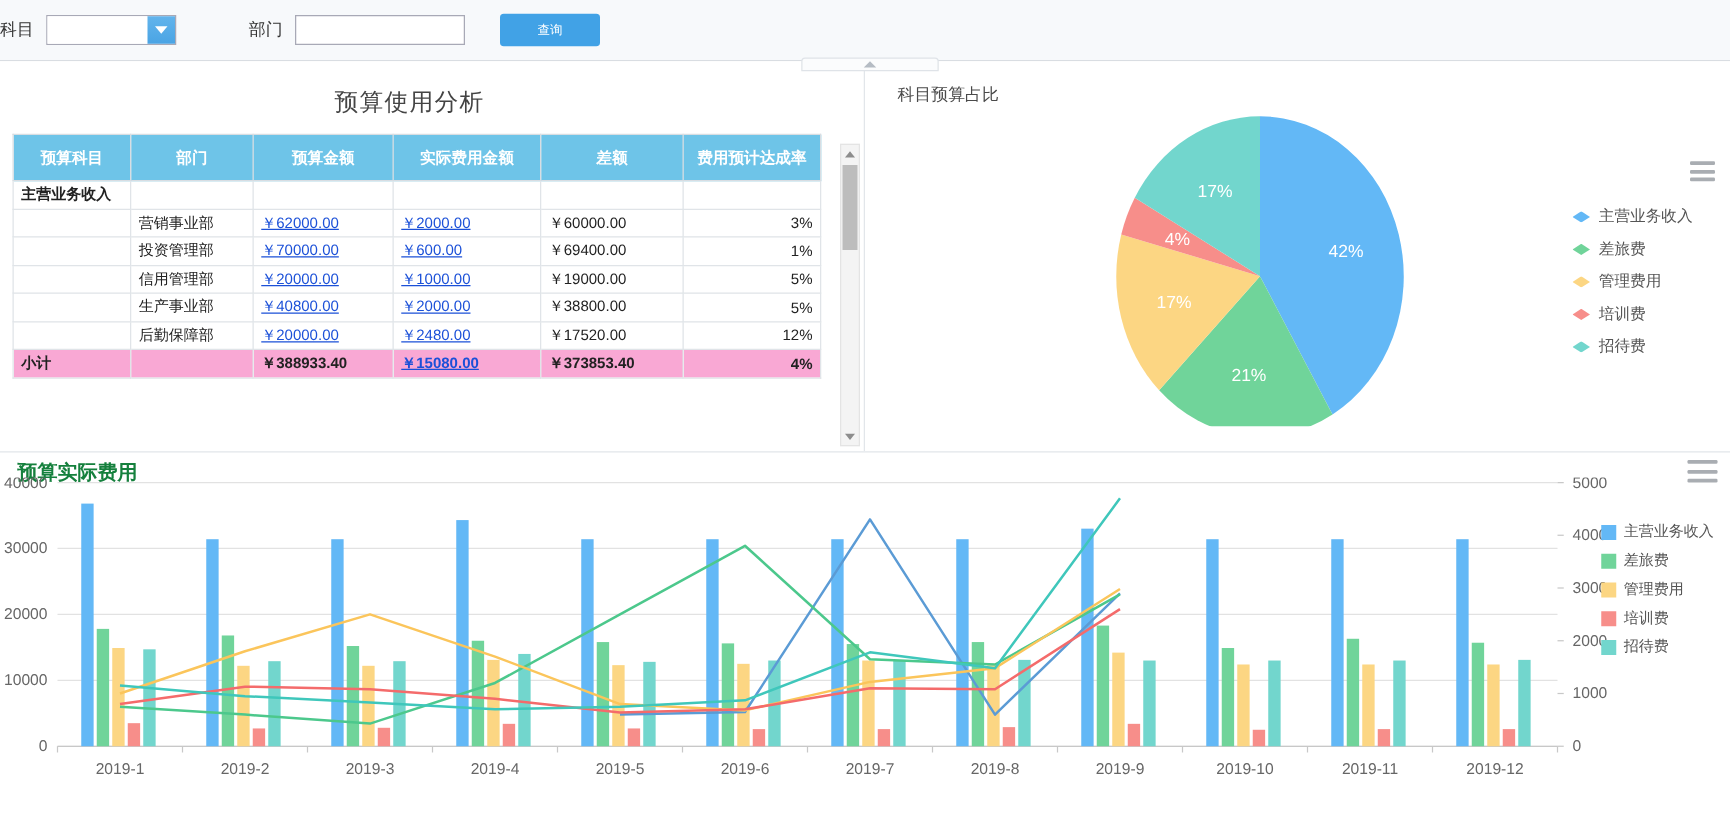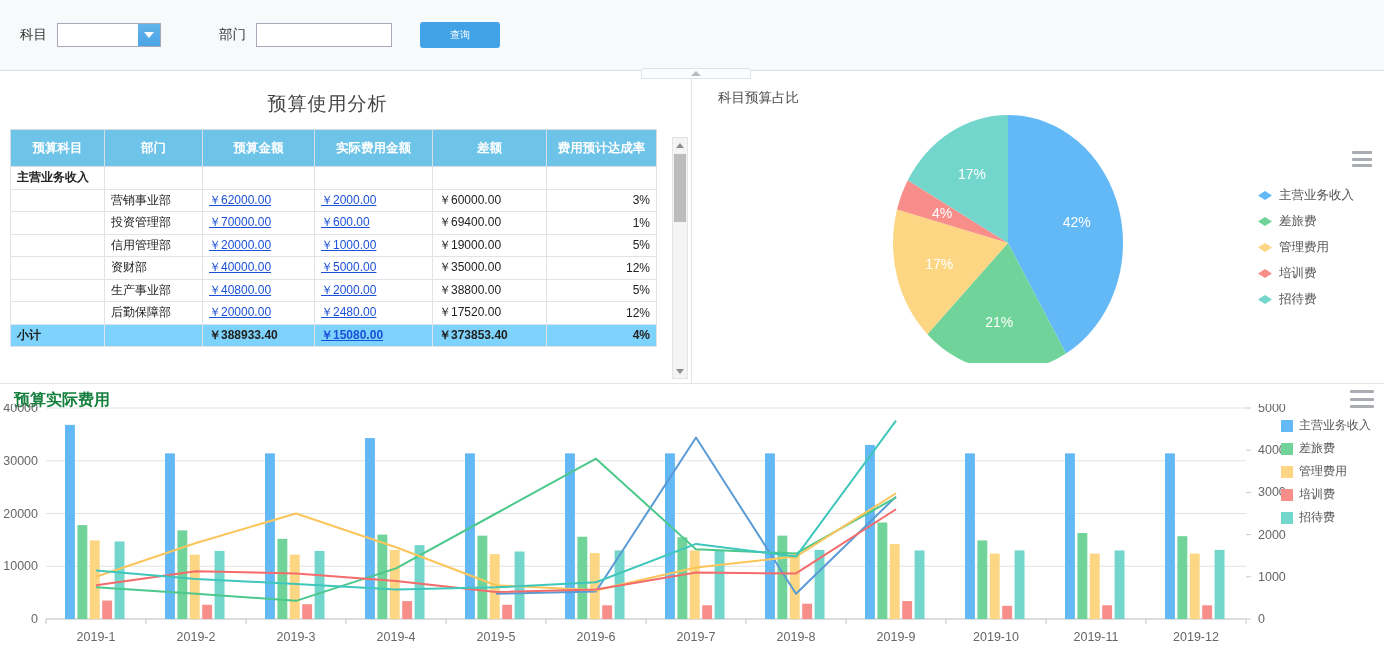--- a/index.html
+++ b/index.html
@@ -8,26 +8,26 @@
     width: 1384px; height: 672px;
     overflow: hidden;
     background: #ffffff;
     font-family: "Liberation Sans", "DejaVu Sans", sans-serif;
     font-size: 12px;
     color: #333;
   }
 
   
   #filter-bar {
-    height: 71px;
+    height: 49px;
     background: #f7f9fb;
     border-bottom: 1px solid #d9dde2;
     display: flex;
     align-items: center;
-    padding-left: 20px;
+    padding-left: 0;
     position: relative;
   }
   .field-label {
     font-size: 13.5px;
     color: #333;
     margin-right: 10px;
     white-space: nowrap;
   }
   .combo {
     width: 104px; height: 24px;
@@ -137,21 +137,21 @@
   .c-dif  { width: 114px; }
   .c-rate { width: 110px; }
   td.num   { text-align: right; }
   td.money { text-align: left; }
   td.link a {
     color: #1b50d8;
     text-decoration: underline;
     cursor: pointer;
   }
   tr.group-row td { font-weight: bold; }
-  tr.subtotal-row td { background: #7dd3fc; font-weight: bold; }
+  tr.subtotal-row td { background: #f9a8d4; font-weight: bold; }
   tr.subtotal-row td.link a { color: #1b50d8; }
 
   
   #table-scrollbar {
     position: absolute;
     top: 66px; left: 672px;
     width: 16px; height: 242px;
     background: #f4f4f4;
     border: 1px solid #e4e4e4;
   }
@@ -294,28 +294,20 @@
             <td class="money">￥69400.00</td>
             <td class="num">1%</td>
           </tr>
           <tr>
             <td></td>
             <td>信用管理部</td>
             <td class="link money"><a>￥20000.00</a></td>
             <td class="link money"><a>￥1000.00</a></td>
             <td class="money">￥19000.00</td>
             <td class="num">5%</td>
-          </tr>
-          <tr>
-            <td></td>
-            <td>资财部</td>
-            <td class="link money"><a>￥40000.00</a></td>
-            <td class="link money"><a>￥5000.00</a></td>
-            <td class="money">￥35000.00</td>
-            <td class="num">12%</td>
           </tr>
           <tr>
             <td></td>
             <td>生产事业部</td>
             <td class="link money"><a>￥40800.00</a></td>
             <td class="link money"><a>￥2000.00</a></td>
             <td class="money">￥38800.00</td>
             <td class="num">5%</td>
           </tr>
           <tr>

